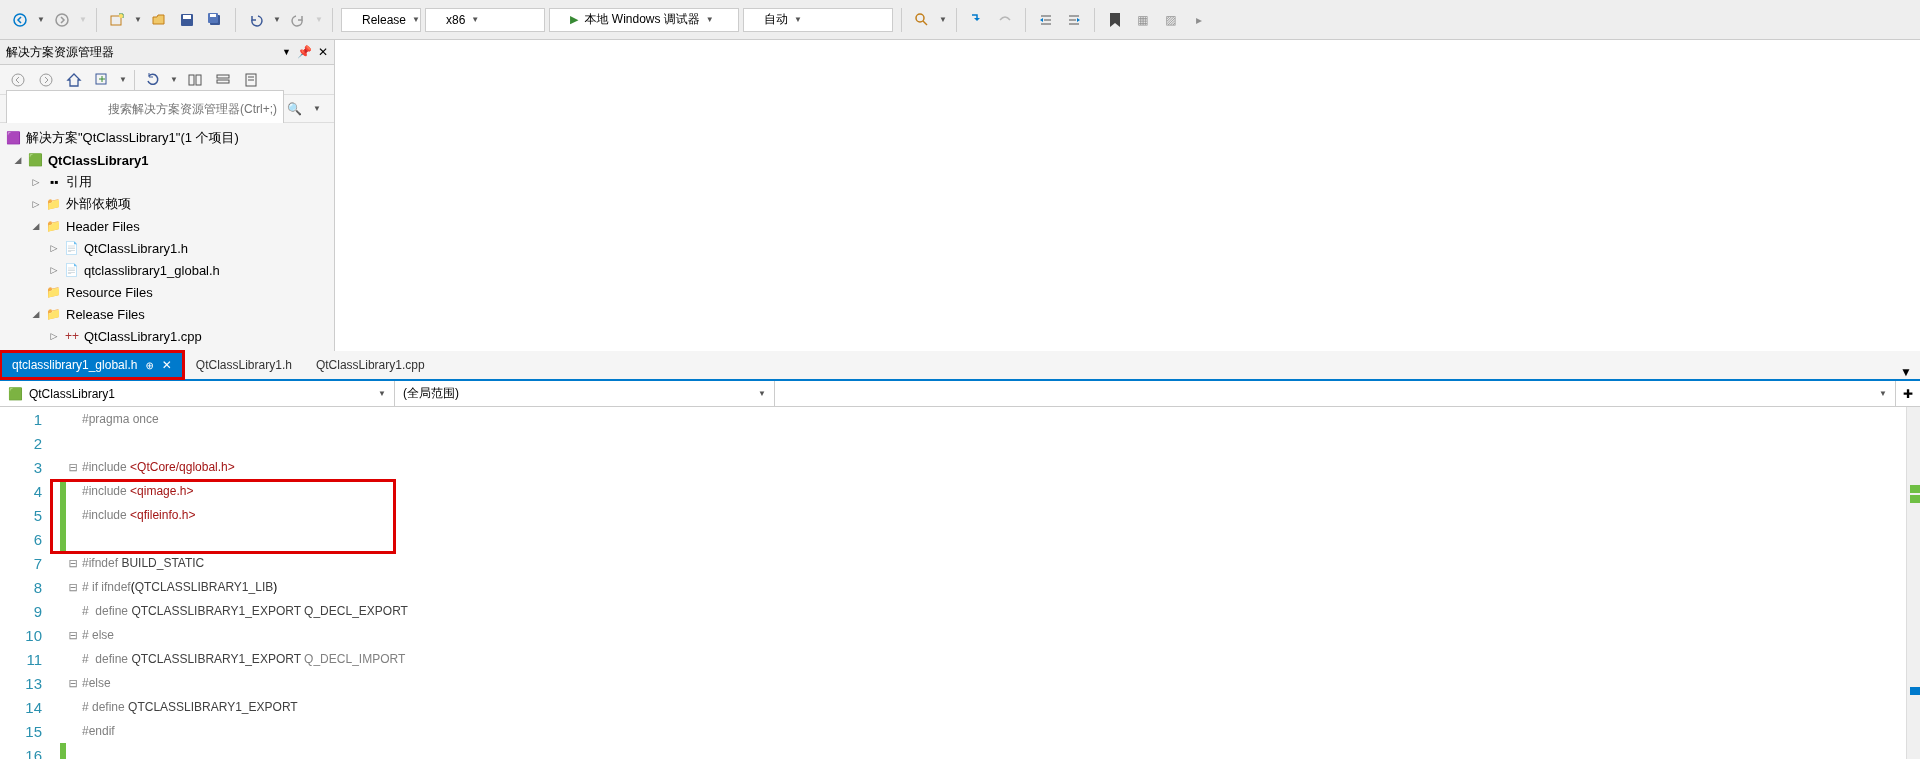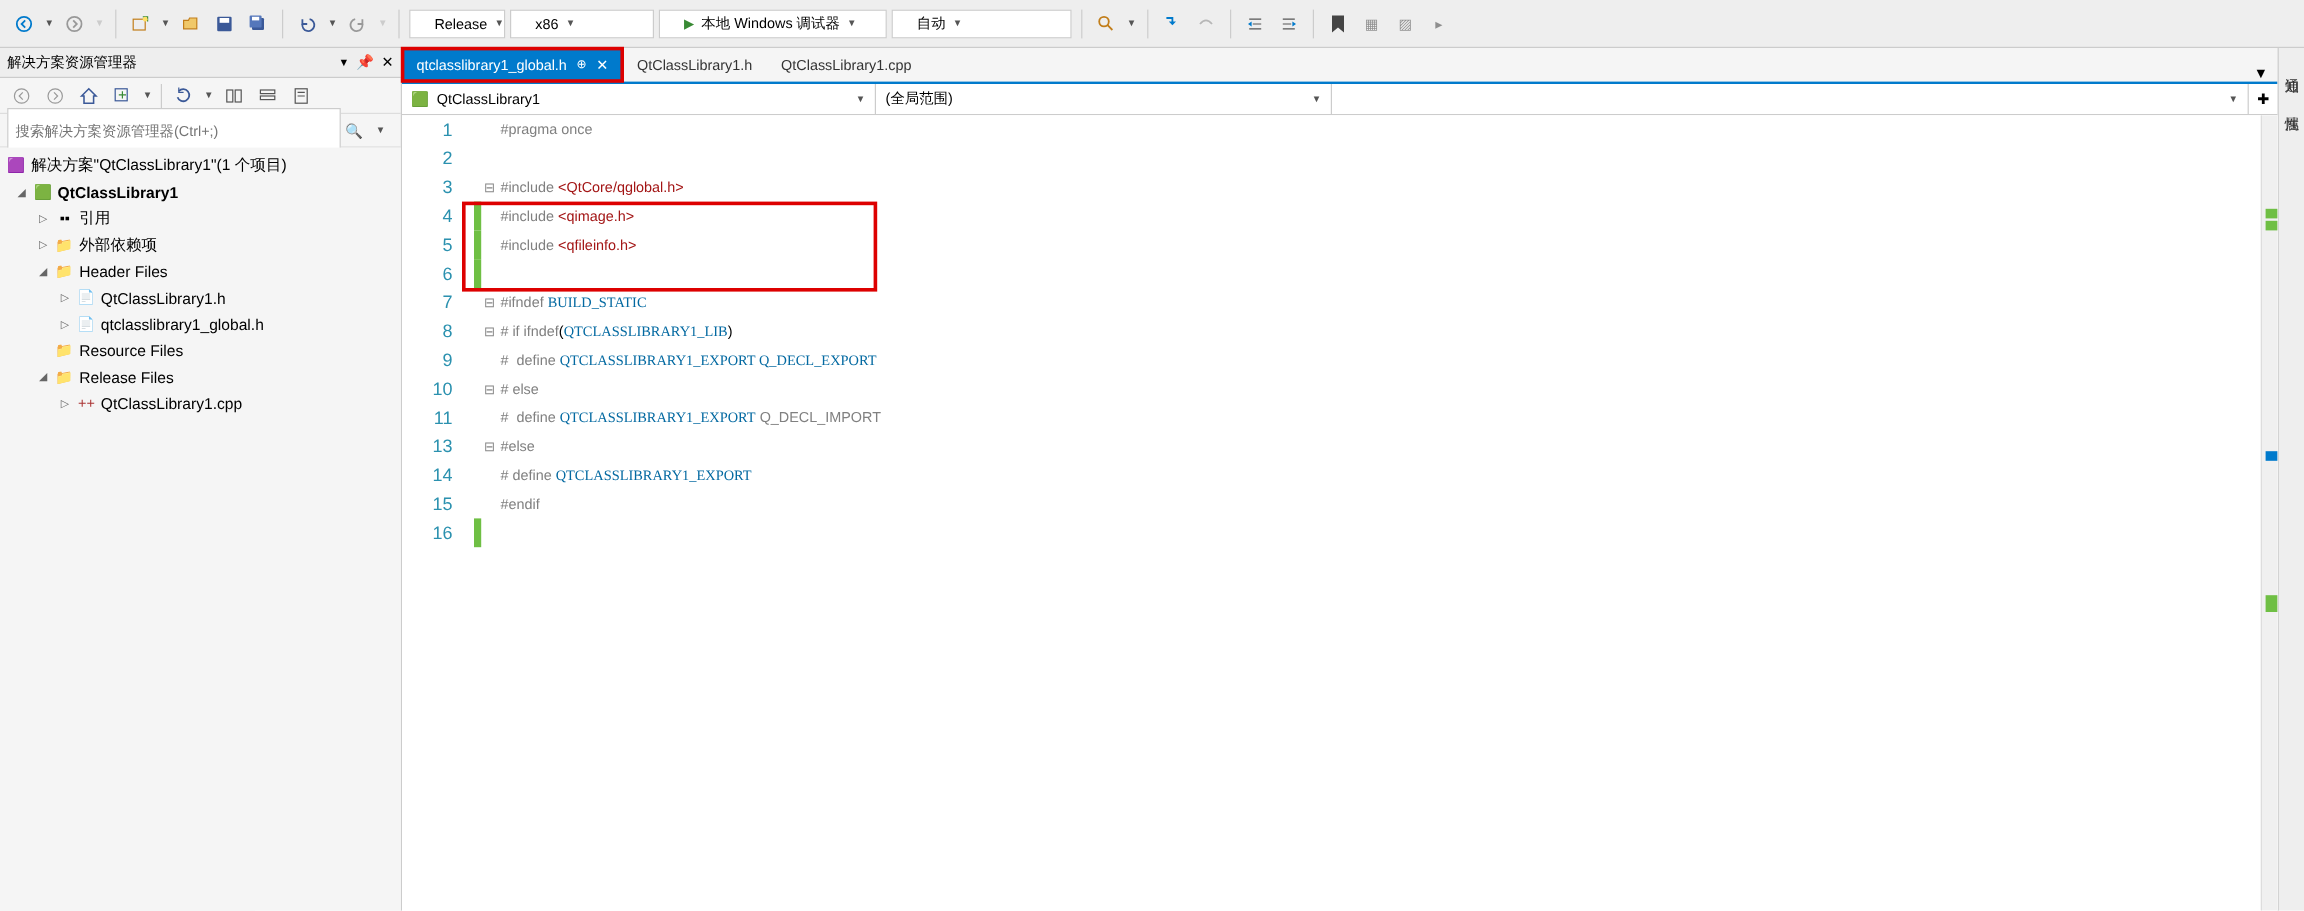--- a/index.html
+++ b/index.html
@@ -4,32 +4,32 @@
 <style>
 * { margin:0; padding:0; box-sizing:border-box; font-family:"Microsoft YaHei","Segoe UI",sans-serif; font-size:12px; }
 body { background:#fff; width:1920px; height:759px; overflow:hidden; position:relative; }
 .toolbar { height:40px; border-bottom:1px solid #ccc; display:flex; align-items:center; padding:0 8px; gap:4px; background:#eee; }
 .toolbar .tb-btn { width:24px; height:24px; display:flex; align-items:center; justify-content:center; cursor:pointer; border-radius:2px; }
 .toolbar .sep { width:1px; height:24px; background:#ccc; margin:0 4px; }
 .toolbar select, .toolbar .combo { height:24px; border:1px solid #ccc; background:#fff; padding:0 20px; font-size:12px; }
 .toolbar .combo { display:flex; align-items:center; gap:6px; cursor:pointer; }
 .toolbar .combo .arrow { font-size:8px; color:#555; }
 .toolbar .play { color:#388a34; font-size:11px; }
-.main { display:flex; height:calc(100% - 40px); }
+.main { display:flex; height:calc(100% - 40px);flex-direction:column; }
 .side-right-tabs { width:22px; background:#eee; border-left:1px solid #ccc; display:flex; flex-direction:column; align-items:center; padding-top:10px; gap:20px; }
 .side-right-tabs .vtab { writing-mode:vertical-rl; font-size:12px; color:#333; cursor:pointer; padding:6px 2px; }
 .explorer { width:335px; border-right:1px solid #ccc; display:flex; flex-direction:column; background:#f5f5f5; }
 .explorer-header { height:25px; background:#eee; display:flex; align-items:center; padding:0 6px; justify-content:space-between; border-bottom:1px solid #ccc; }
 .explorer-header .title { font-size:12px; }
 .explorer-header .pins { display:flex; gap:6px; align-items:center; }
 .explorer-tb { height:30px; display:flex; align-items:center; padding:0 6px; gap:4px; border-bottom:1px solid #ddd; }
 .explorer-tb .tb-btn { width:24px; height:24px; display:flex; align-items:center; justify-content:center; cursor:pointer; }
 .explorer-tb .sep { width:1px; height:20px; background:#ccc; margin:0 2px; }
 .search-row { height:28px; display:flex; align-items:center; padding:0 6px; border-bottom:1px solid #ddd; }
-.search-row input { flex:1; height:38px; border:1px solid #ccc; padding:0 6px; font-size:12px; background:#fff; }
+.search-row input { flex:1; height:38px; border:1px solid #ccc; padding:0 6px; font-size:12px; background:#fff;text-align:right; }
 .search-row .search-icon { width:22px; text-align:center; color:#555; }
 .tree { flex:1; overflow:auto; padding:4px 0; background:#f5f5f5; }
 .tree-row { display:flex; align-items:center; height:22px; cursor:pointer; padding-left:6px; gap:4px; }
 .tree-row .exp { width:12px; font-size:9px; color:#666; text-align:center; }
 .tree-row .ic { width:16px; text-align:center; font-size:12px; }
 .tree-row .lbl { font-size:13px; }
 .tree-row.bold .lbl { font-weight:bold; }
 .editor-area { flex:1; display:flex; flex-direction:column; }
 .tab-row { height:30px; display:flex; align-items:flex-end; background:#f5f5f5; border-bottom:2px solid #007acc; }
 .tab { height:28px; display:flex; align-items:center; padding:0 12px; gap:8px; cursor:pointer; font-size:13px; color:#333; }
@@ -46,21 +46,21 @@
 .nav-row .split-btn { width:24px; text-align:center; cursor:pointer; }
 .code-body { flex:1; position:relative; background:#fff; font-family:Consolas,"Courier New",monospace; font-size:17px; overflow:hidden; }
 .code-line { display:flex; height:24px; align-items:center; }
 .gutter-num { width:60px; text-align:right; padding-right:18px; color:#2b91af; font-size:15px; }
 .gutter-bar { width:6px; height:100%; }
 .gutter-bar.green { background:#6fbf44; }
 .fold { width:14px; text-align:center; color:#888; font-size:11px; cursor:pointer; }
 .code-text { white-space:pre; padding-left:2px; }
 .c-gray { color:#808080; }
 .c-maroon { color:#a31515; }
-.c-purple { color:#0369a1;font-family:Liberation Serif, serif; }
+.c-purple { color:#404040; }
 .highlight-red { position:absolute; border:3px solid #d00; pointer-events:none; }
 .caret { display:inline-block; width:1px; height:18px; background:#000; vertical-align:middle; }
 .right-margin { position:absolute; right:0; top:0; width:14px; height:100%; background:#f0f0f0; border-left:1px solid #ddd; }
 .right-margin .mark { position:absolute; right:0; width:10px; height:8px; }
 .right-margin .mark.green { background:#6fbf44; }
 .right-margin .mark.blue { background:#007acc; }
 svg { display:block; }
 </style>
 </head>
 <body>

